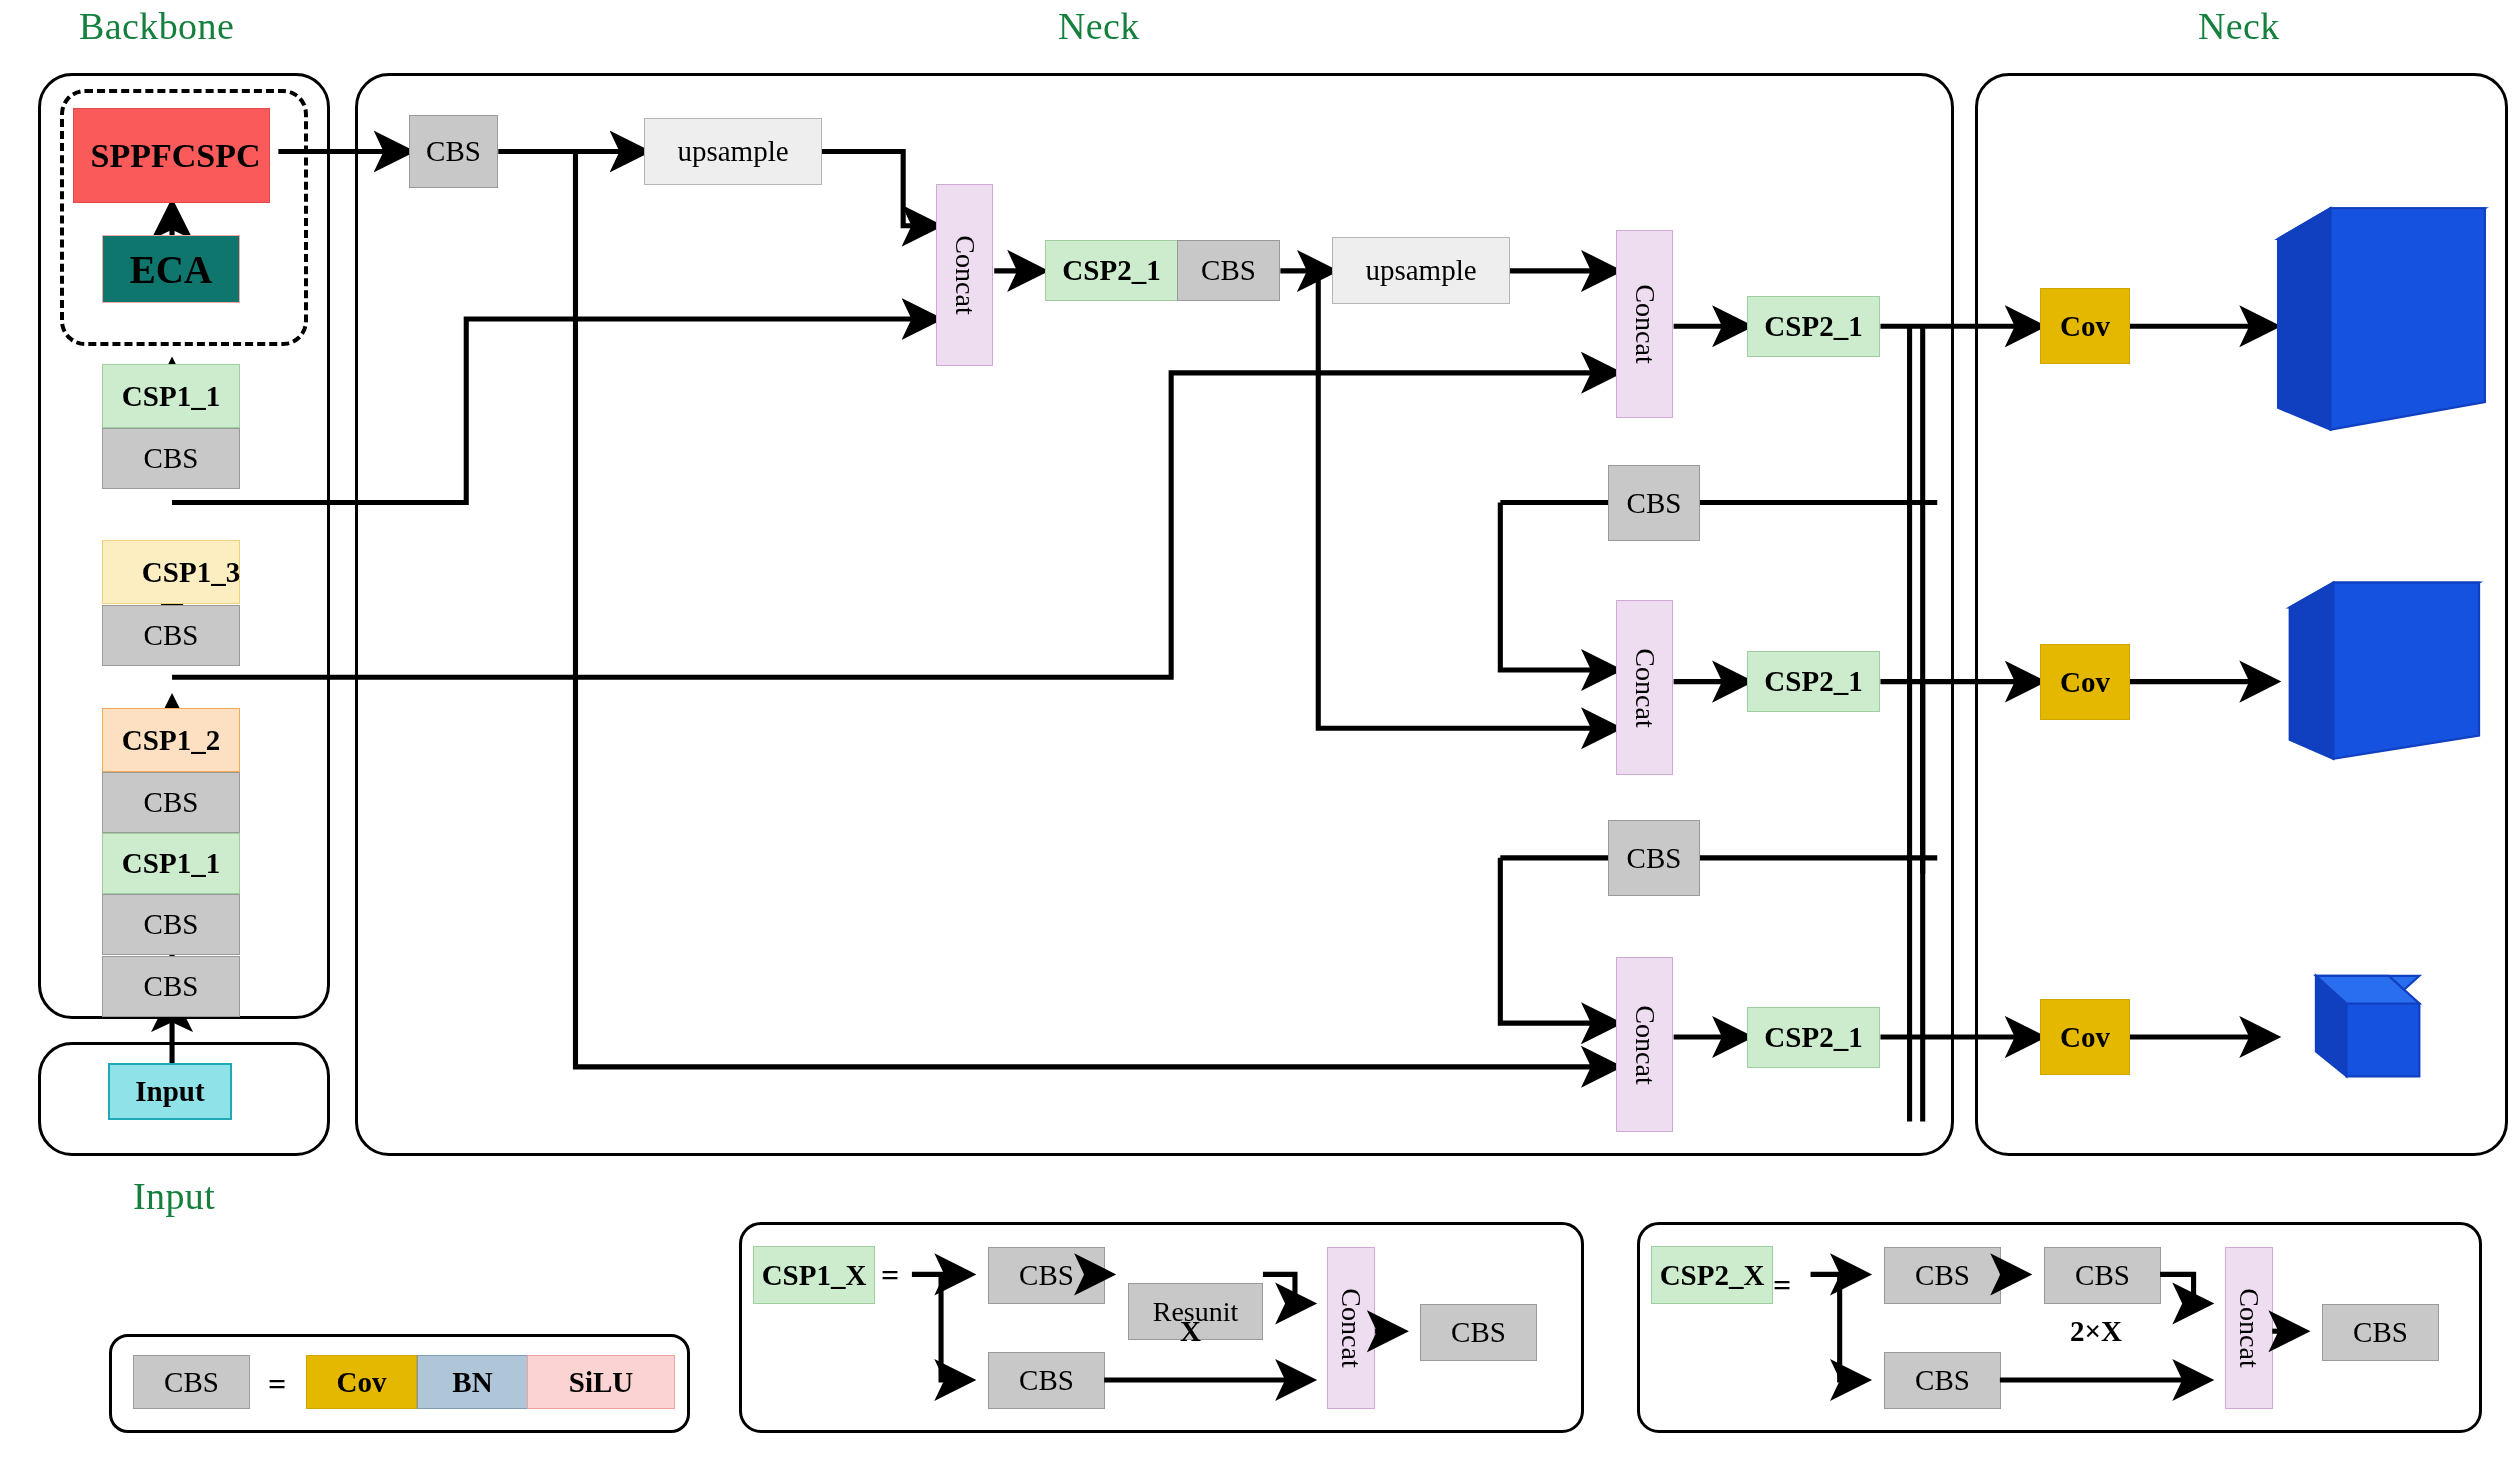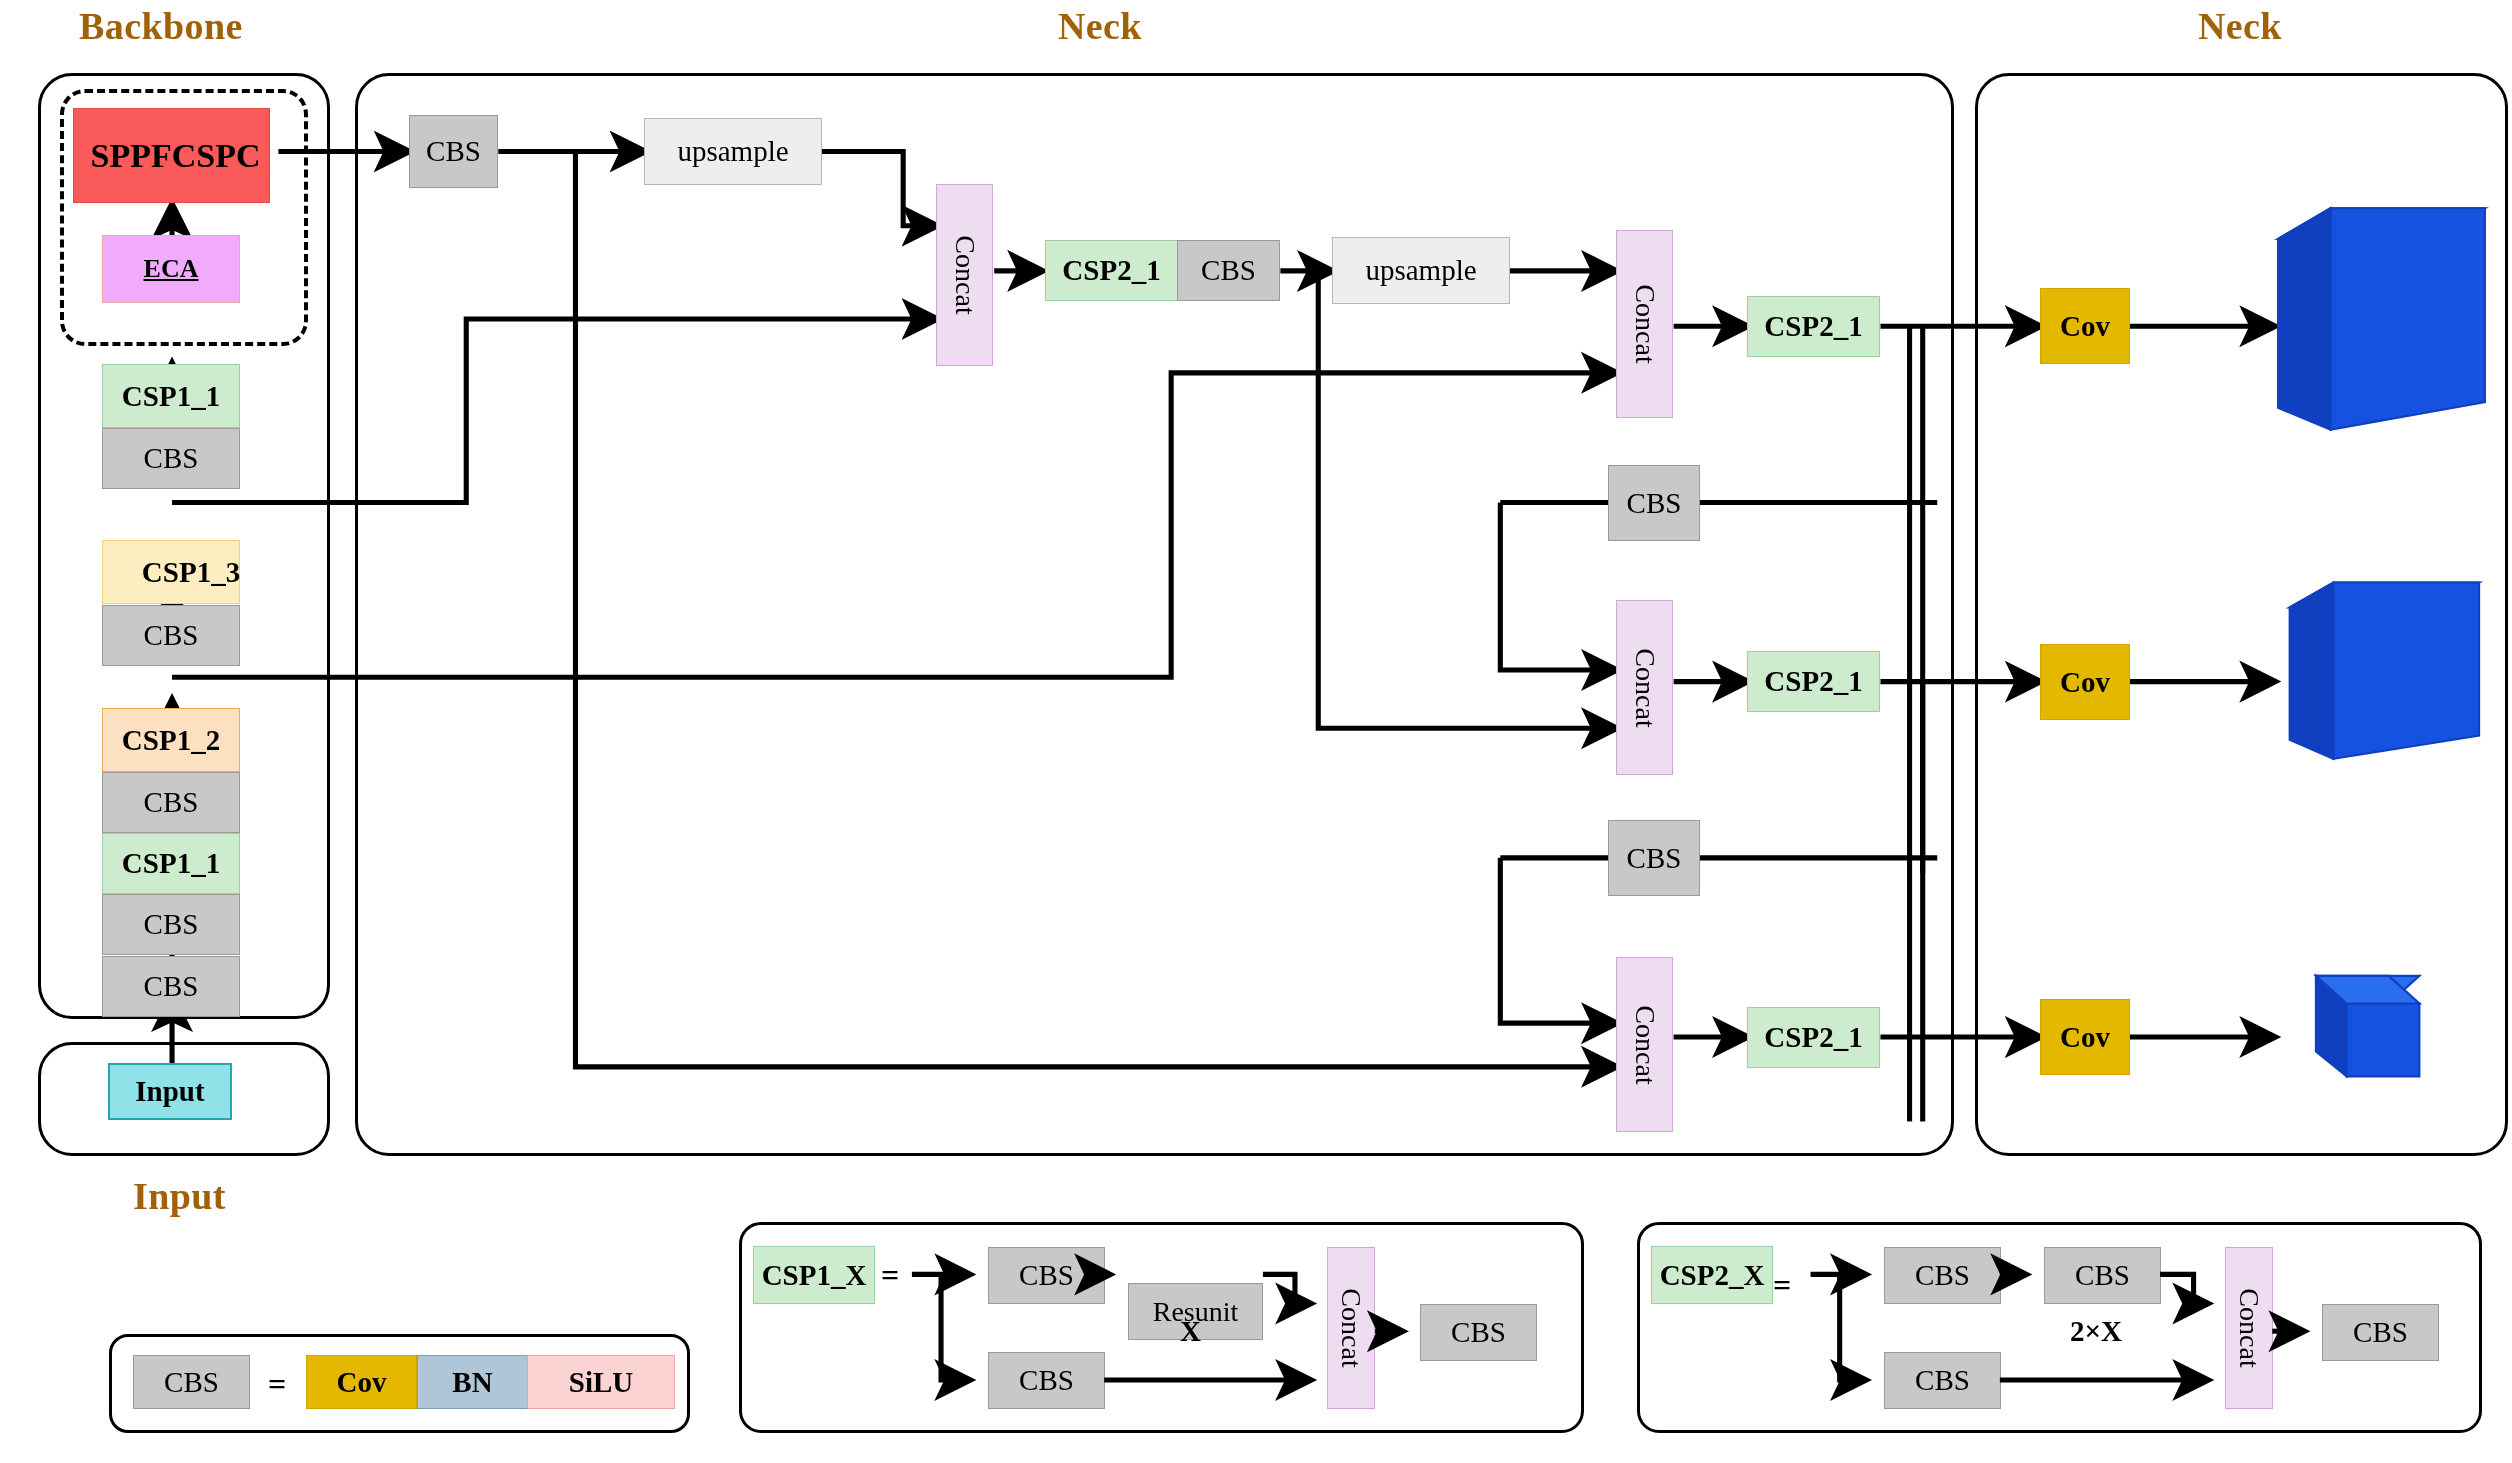--- a/index.html
+++ b/index.html
@@ -1,33 +1,33 @@
 <!DOCTYPE html>
 <html style="font-size:11.7px"><head>
 <meta charset="utf-8">
 <style>
   html,body{margin:0;padding:0;background:#ffffff;}
   body{width:2512px;height:1463px;position:relative;overflow:hidden;
        font-family:"Liberation Serif","DejaVu Serif",serif;}
   #stage{position:absolute;left:0;top:0;width:2512px;height:1463px;}
 
-  .title{position:absolute;font-weight:bold;color:#a16207;white-space:nowrap;
+  .title{position:absolute;font-weight:normal;color:#15803d;white-space:nowrap;
          font-size:38px;letter-spacing:0.4px;}
 
   .panel{position:absolute;border:3.6px solid #000;border-radius:34px;background:transparent;}
   .dashpanel{position:absolute;border:4.4px dashed #000;border-radius:25px;background:transparent;}
 
   .box{position:absolute;display:flex;align-items:center;justify-content:center;
        box-sizing:border-box;font-weight:bold;color:#000;white-space:nowrap;
        line-height:1;text-align:center;}
 
   .b-cbs{background:#c8c8c8;border:1.5px solid #9a9a9a;font-size:29px;font-weight:normal;}
   .b-ups{background:#eeeeee;border:1.5px solid #b5b5b5;font-size:29px;font-weight:normal;}
   .b-sppf{background:#fa5a5a;border:1.5px solid #e24a4a;font-size:34px;padding-left:8px;}
-  .b-eca{background:#f0abfc;border:1.5px solid #f2a7a7;font-size:26px;text-decoration:underline;}
+  .b-eca{background:#0f766e;border:1.5px solid #f2a7a7;font-size:39px;}
   .b-csp1-1{background:#cdeccd;border:1.5px solid #9ecf9e;font-size:29px;}
   .b-csp1-2{background:#fde0c2;border:1.5px solid #f2ad54;font-size:29px;}
   .b-csp1-3{background:#fdeec2;border:1.5px solid #f0d27a;font-size:29px;padding-left:40px;}
   .b-csp2{background:#cdeccd;border:1.5px solid #9ecf9e;font-size:29px;}
   .b-input{background:#8fe3e8;border:2.2px solid #20a8b4;font-size:29px;}
   .b-cov{background:#e5b800;border:1.5px solid #cfa600;font-size:29px;}
   .b-bn{background:#aec6d8;border:1.5px solid #7e9cb3;font-size:29px;}
   .b-silu{background:#fbd3d3;border:1.5px solid #f1a2a2;font-size:29px;}
   .b-resunit{background:#c8c8c8;border:1.5px solid #9a9a9a;font-size:28px;font-weight:normal;margin-top:36px;}
 

